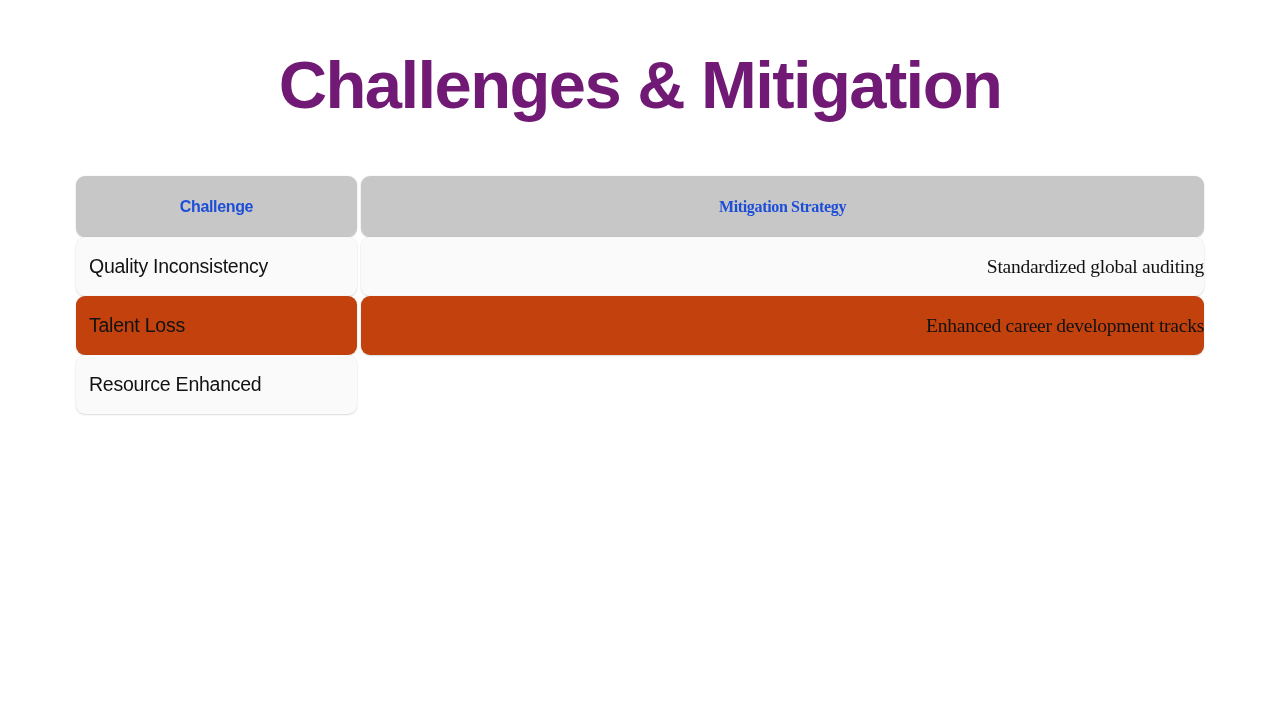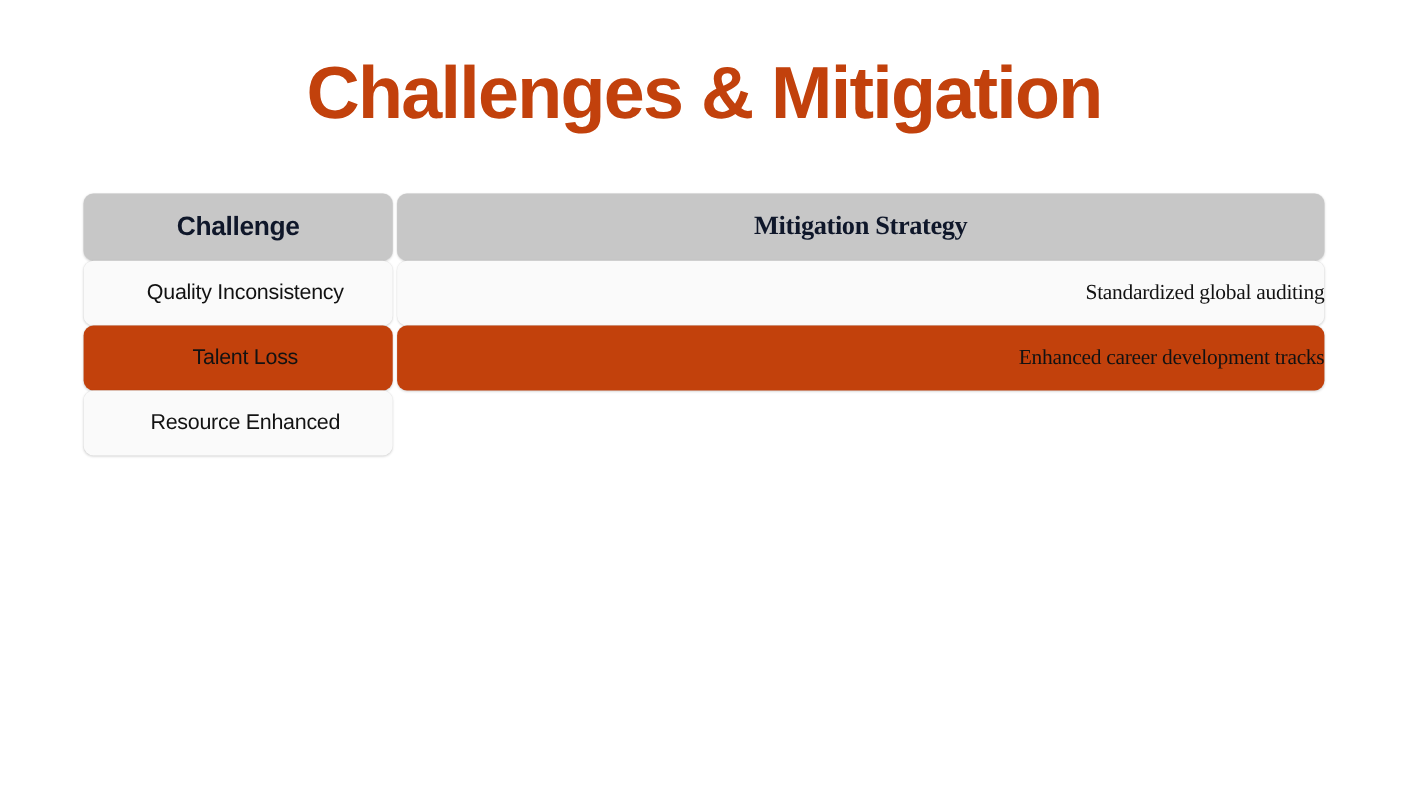--- a/index.html
+++ b/index.html
@@ -24,21 +24,21 @@
   .slide-title {
     position: absolute;
     top: 48px;
     left: 0;
     width: 1280px;
     text-align: center;
     font-family: "Liberation Sans", sans-serif;
     font-size: 67px;
     font-weight: 700;
     letter-spacing: -1.6px;
-    color: #c2410c;
+    color: #701a75;
     line-height: 1.1;
     white-space: nowrap;
   }
 
   .table-wrap {
     position: absolute;
     left: 76px;
     top: 176px;
     width: 1128px;
   }
@@ -68,33 +68,33 @@
     font-family: Liberation Serif, serif;
   }
 
   
   .header-row .cell {
     height: 61px;
     background: #c7c7c7;
     justify-content: center;
   }
   .header-row .cell-text {
-    font-size: 24px;
+    font-size: 16px;
     font-weight: 700;
-    color: #0f172a;
+    color: #1d4ed8;
     letter-spacing: -0.35px;
     white-space: nowrap;
   }
 
   
   .body-row .cell {
     height: 59px;
   }
   .body-row .col-challenge {
-    justify-content: center;
+    justify-content: flex-start;
     padding-left: 13px;
   }
   .body-row .col-strategy {
     justify-content: flex-end;
   }
   .body-row .cell-text {
     font-size: 19.5px;
     font-weight: 400;
     color: #121212;
     letter-spacing: -0.25px;

